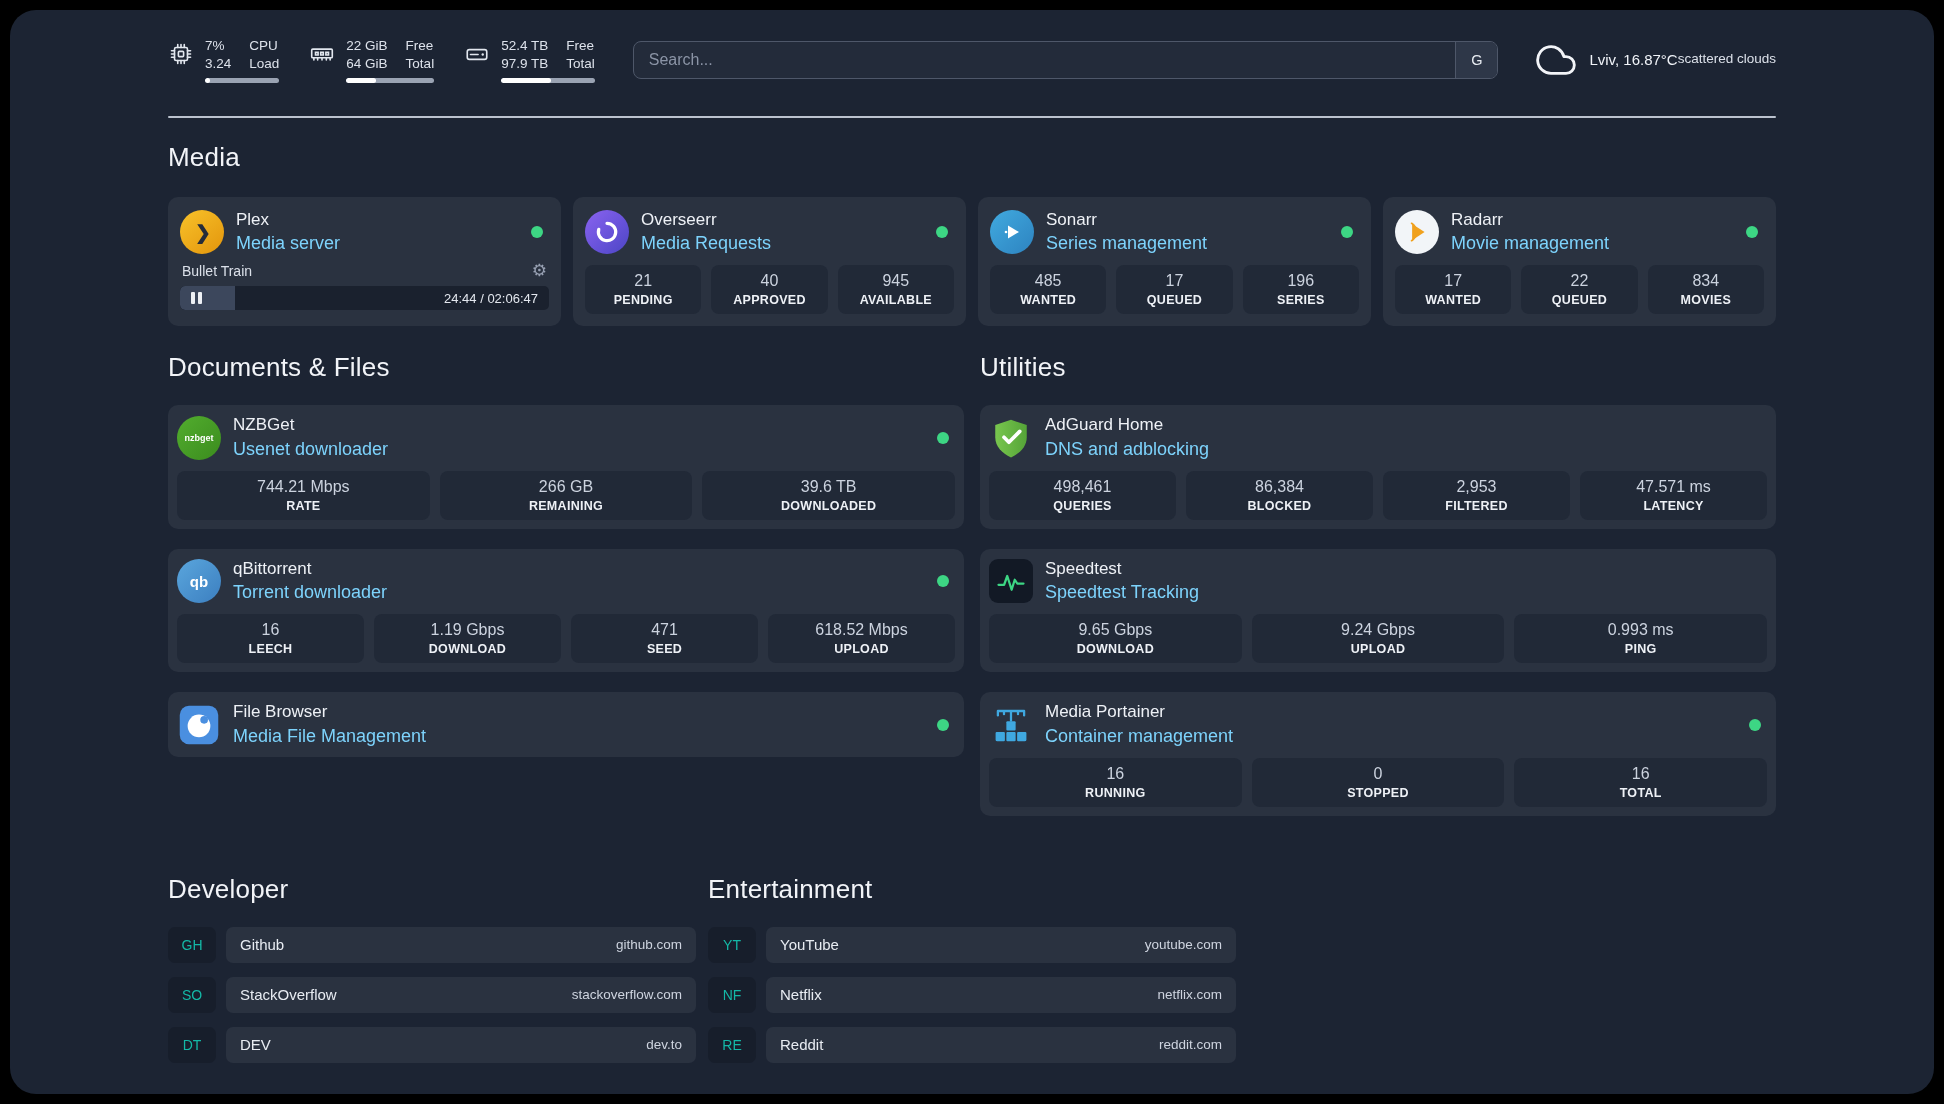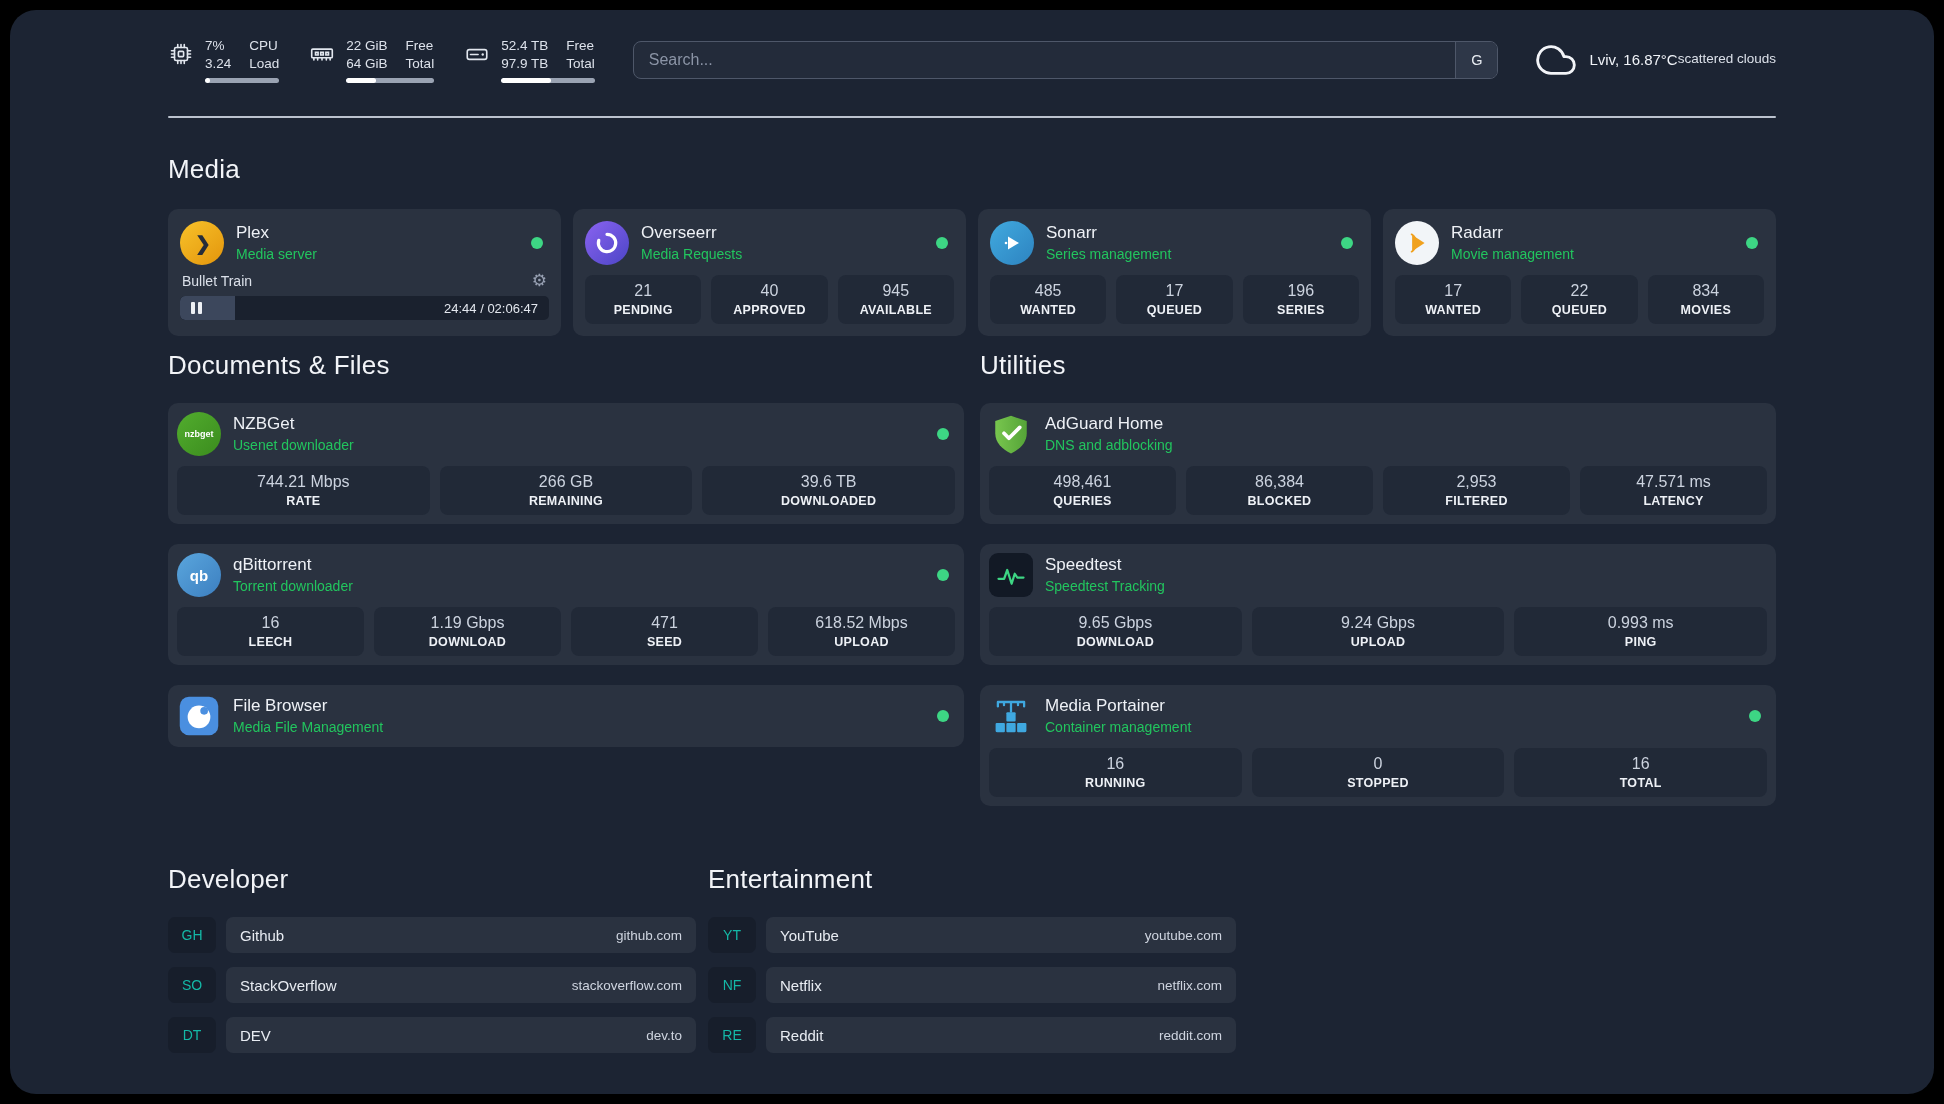--- a/index.html
+++ b/index.html
@@ -47,36 +47,36 @@
   .weather { display:flex; align-items:center; gap:13px; }
   .weather-icon svg { width:40px; height:40px; display:block; }
   .weather-text { display:flex; flex-direction:row; line-height:1.35; }
   .weather-main { font-size:15px; color:#f0f3f8; }
   .weather-sub  { font-size:13.5px; color:#dbe0e9; }
 
   .divider { height:2px; background:#c9d0db; opacity:.92; border-radius:1px; margin-top:32px; }
 
   
   .h-section { font-size:26px; font-weight:500; color:#f2f4f8; letter-spacing:.2px; }
-  .media-heading { margin-top:36px; }
+  .media-heading { margin-top:24px; }
   .media-grid { display:grid; grid-template-columns:repeat(4, 1fr); gap:12px; margin-top:24px; }
 
   .card { background:#2a3240; border-radius:10px; padding:12px; cursor:pointer; }
   .card-sm { padding:9px; }
   .card-head { display:flex; align-items:center; gap:12px; position:relative; padding-right:20px; }
   .app-icon {
     width:44px; height:44px; border-radius:50%;
     display:flex; align-items:center; justify-content:center; flex:none;
     overflow:hidden;
   }
   .app-icon svg { display:block; }
   .icon-tile { border-radius:9px; }
   .card-titles { display:flex; flex-direction:column; line-height:1.3; min-width:0; }
   .card-title { font-size:17px; font-weight:500; color:#eef1f6; white-space:nowrap; }
-  .card-sub { font-size:14px; color:#22c55e; margin-top:1px; white-space:nowrap; }
+  .card-sub { font-size:18px; color:#7dd3fc; margin-top:1px; white-space:nowrap; }
   .dot {
     position:absolute; right:6px; top:50%; transform:translateY(-50%);
     width:12px; height:12px; border-radius:50%; background:#3dd684;
   }
 
   .stats { display:grid; gap:10px; margin-top:10px; }
   .cols-3 { grid-template-columns:repeat(3,1fr); }
   .cols-4 { grid-template-columns:repeat(4,1fr); }
   .stat { background:#212937; border-radius:8px; text-align:center; padding:6px 4px 7px; }
   .stat-v { font-size:16px; color:#ccd3df; line-height:1.25; }
@@ -90,21 +90,21 @@
   .player-bar {
     margin-top:7px; height:24px; background:#1a212e; border-radius:5px;
     position:relative; display:flex; align-items:center; overflow:hidden;
   }
   .player-fill { position:absolute; left:0; top:0; bottom:0; background:#3c475c; border-radius:5px 0 0 5px; }
   .pause { position:relative; display:flex; gap:3.5px; margin-left:11px; cursor:pointer; }
   .pause span { width:3.5px; height:12px; background:#eef1f6; border-radius:1px; display:block; }
   .player-time { position:absolute; right:11px; font-size:13px; color:#e3e7ee; }
 
   
-  .twocol { display:grid; grid-template-columns:1fr 1fr; gap:16px; margin-top:14px; }
+  .twocol { display:grid; grid-template-columns:1fr 1fr; gap:16px; margin-top:26px; }
   .col-head { margin-bottom:22px; }
   .vstack { display:flex; flex-direction:column; gap:20px; }
 
   
   .icon-text-sm { font-size:9px; font-weight:700; color:#fff; }
   .icon-text-md { font-size:15px; font-weight:700; color:#fff; }
   .plex-chev { font-size:19px; font-weight:700; color:#252c3a; transform:translateX(1px); }
 
   
   .bookmarks { display:grid; grid-template-columns:repeat(3,1fr); gap:12px; margin-top:58px; }

